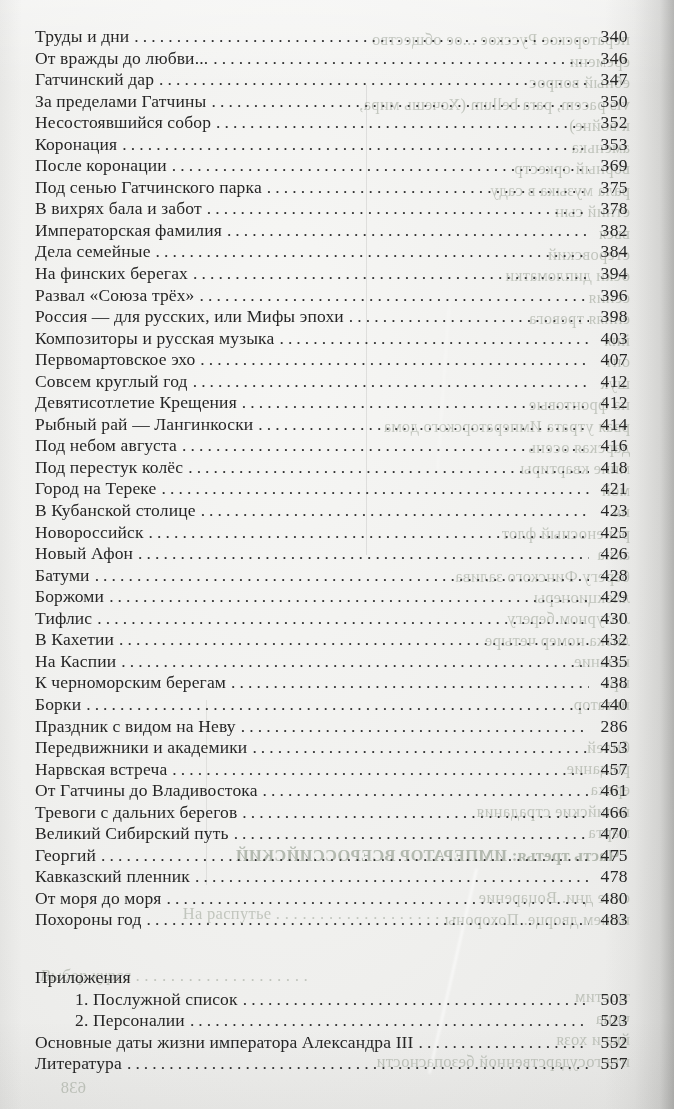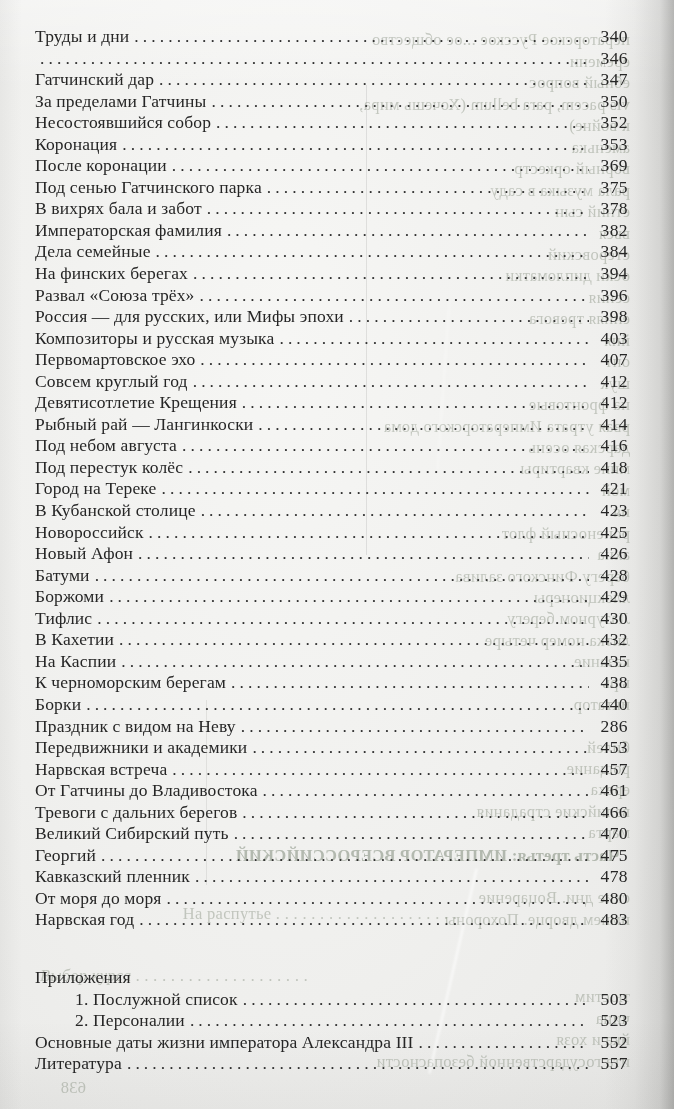--- a/index.html
+++ b/index.html
@@ -105,20 +105,21 @@
       <div class="bleed mirror" style="left: 250px; top: 1052px; width: 380px;">ита государственной безопасности</div>
       <div class="bleed mirror" style="left: 36px; top: 1078px; width: 50px;">638</div>
     </div>
   <div id="toc">
       <div class="row">
         <span class="title">Труды и дни</span>
         <span class="dots">..............................................................................................................</span>
         <span class="pg">340</span>
       </div>
       <div class="row">
+        <span class="title">От вражды до любви...</span>
         <span class="dots">..............................................................................................................</span>
         <span class="pg">346</span>
       </div>
       <div class="row">
         <span class="title">Гатчинский дар</span>
         <span class="dots">..............................................................................................................</span>
         <span class="pg">347</span>
       </div>
       <div class="row">
         <span class="title">За пределами Гатчины</span>
@@ -304,21 +305,21 @@
         <span class="title">Кавказский пленник</span>
         <span class="dots">..............................................................................................................</span>
         <span class="pg">478</span>
       </div>
       <div class="row">
         <span class="title">От моря до моря</span>
         <span class="dots">..............................................................................................................</span>
         <span class="pg">480</span>
       </div>
       <div class="row">
-        <span class="title">Нарвская год</span>
+        <span class="title">Похороны год</span>
         <span class="dots">..............................................................................................................</span>
         <span class="pg">483</span>
       </div>
       <div class="row gap">
         <span class="title">Приложения</span>
       </div>
       <div class="row indent">
         <span class="title">1. Послужной список</span>
         <span class="dots">..............................................................................................................</span>
         <span class="pg">503</span>

